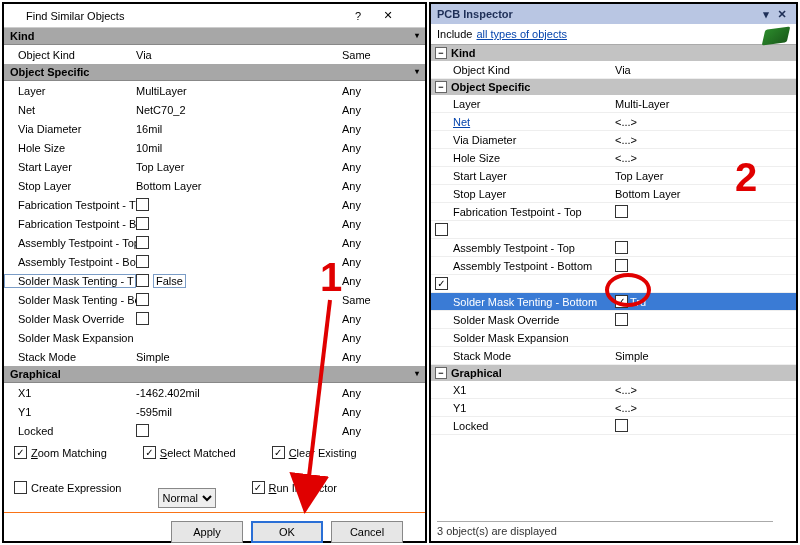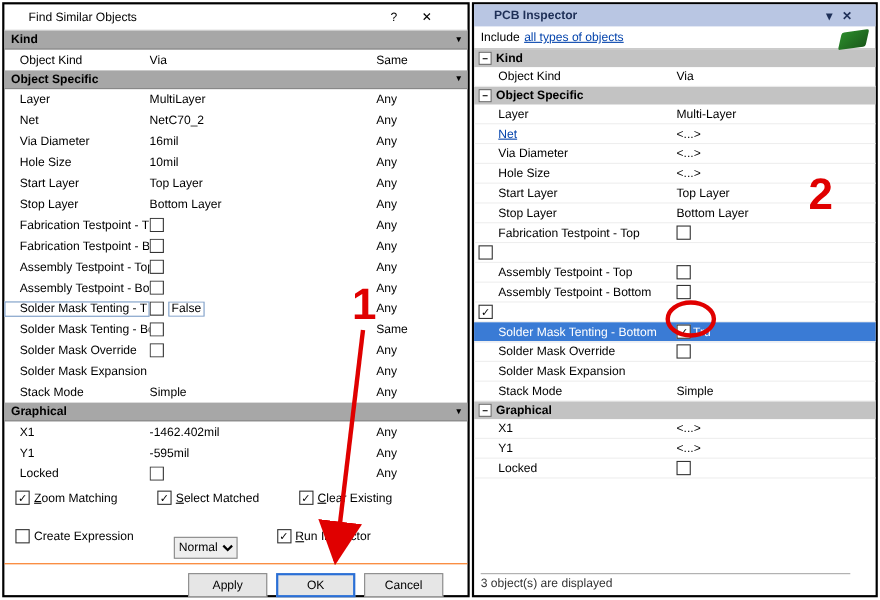--- a/index.html
+++ b/index.html
@@ -32,21 +32,21 @@
   .opt .cb2 { width: 13px; height: 13px; border: 1px solid #333; background: #fff; display: inline-flex; align-items: center; justify-content: center; font-size: 10px; }
   .opt .cb2.chk::before { content: "✓"; }
   .opts select { height: 20px; font-size: 11px; border: 1px solid #888; background: #eee; margin-top: 21px; }
   .opt .ul { text-decoration: underline; }
 
   .btnrow { display: flex; justify-content: flex-end; gap: 8px; padding: 8px 22px; border-top: 1px solid #f97316; }
   .pbtn { width: 72px; height: 22px; border: 1px solid #888; background: #e6e6e6; display: flex; align-items: center; justify-content: center; cursor: default; }
   .pbtn.default { border: 2px solid #2a6fd6; }
 
   
-  .insp-title { height: 20px; background: #b9c6e3; display: flex; align-items: center; padding: 0 18px; font-weight: bold; color: #1e2f57; }
+  .insp-title { height: 20px; background: #b9c6e3; display: flex; align-items: center; padding: 0 6px; font-weight: bold; color: #1e2f57; }
   .insp-title .spacer { flex: 1; }
   .insp-title .ibtn { width: 16px; text-align: center; cursor: default; }
   .insp-sub { padding: 4px 6px; display: flex; align-items: center; gap: 4px; }
   .insp-sub a { color: #0645ad; text-decoration: underline; }
   .chip { position: absolute; right: 8px; top: 24px; width: 24px; height: 16px; background: linear-gradient(135deg,#2b8a2b,#1a5a1a); transform: skewX(-20deg) rotate(-8deg); border-radius: 2px; }
 
   .igrid { border-top: 1px solid #aaa; }
   .isect { background: #c3c3c3; font-weight: bold; padding: 2px 4px; display: flex; align-items: center; }
   .isect .pm { width: 12px; height: 12px; border: 1px solid #666; background: #fff; display: inline-flex; align-items: center; justify-content: center; font-size: 9px; margin-right: 4px; line-height: 1; }
   .irow { display: flex; height: 18px; align-items: center; border-bottom: 1px solid #eee; }

